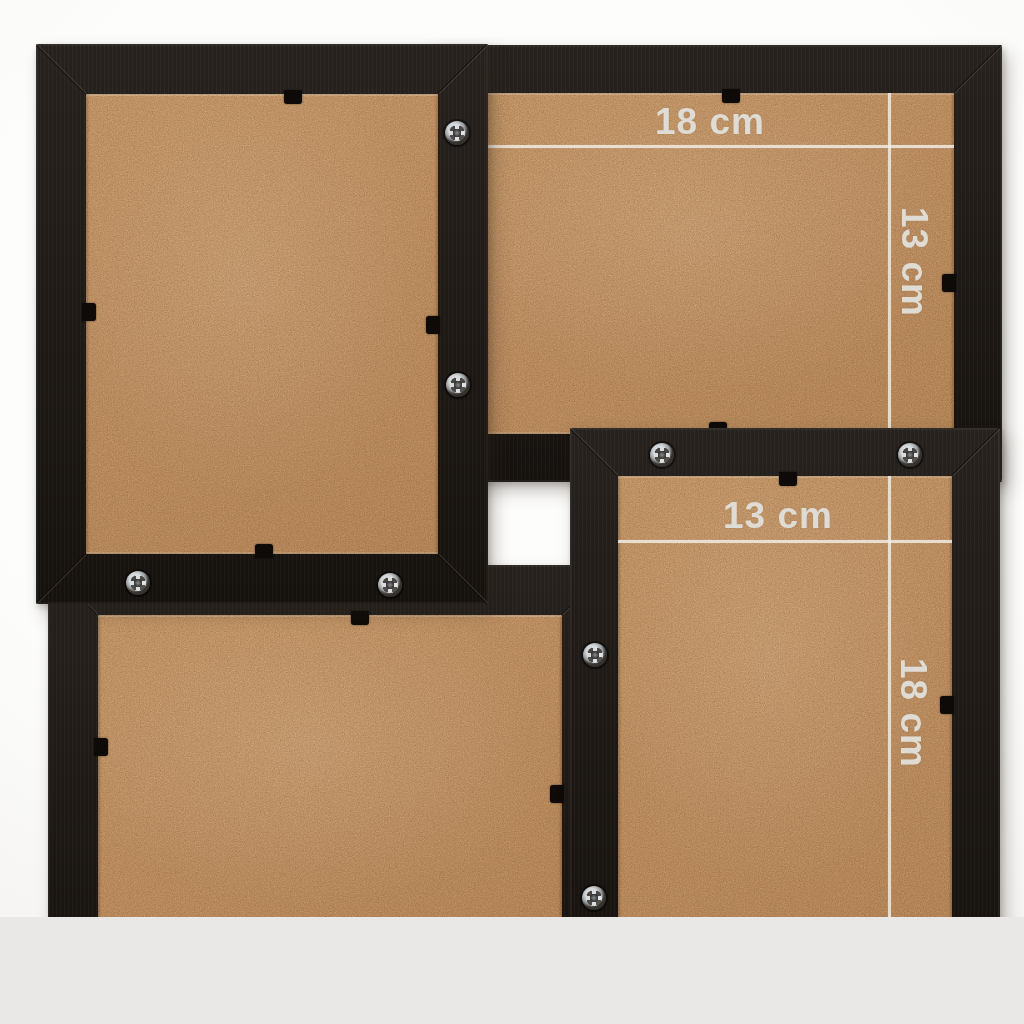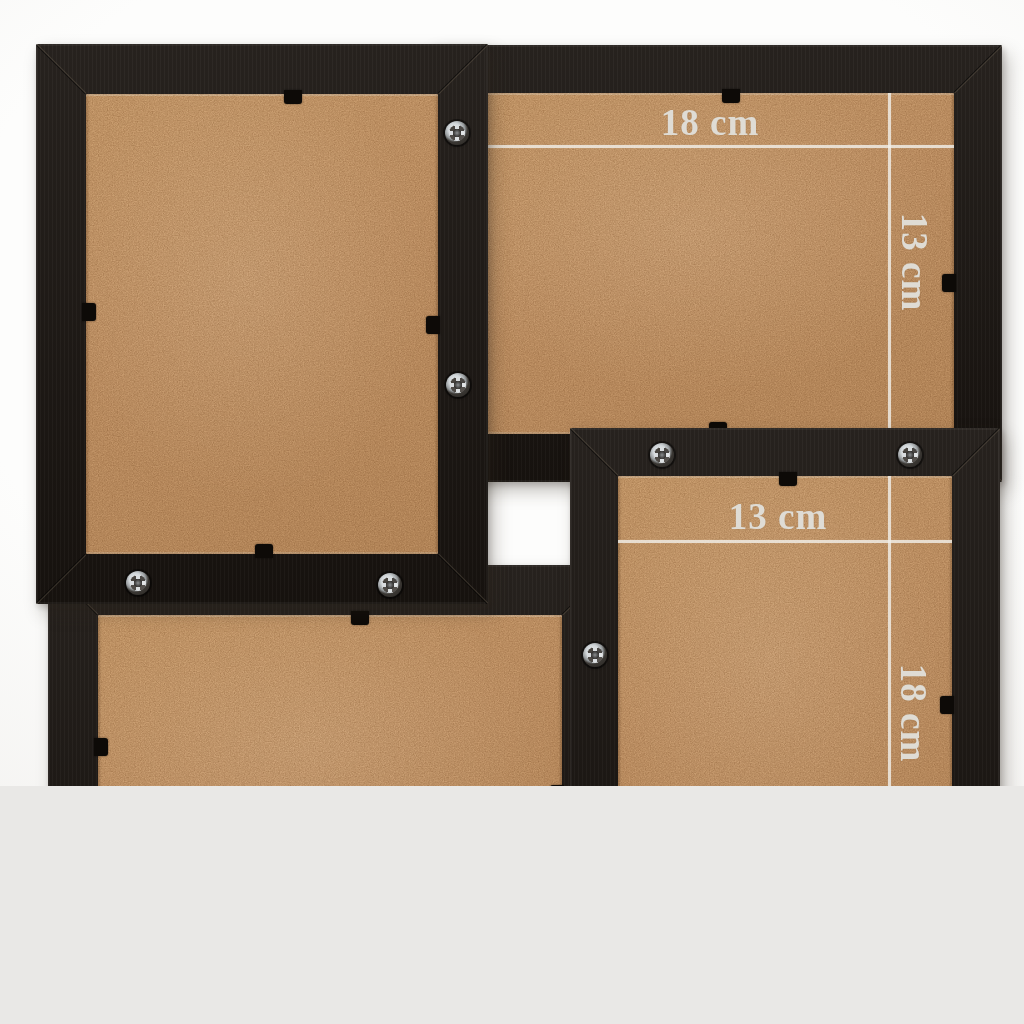--- a/index.html
+++ b/index.html
@@ -1,19 +1,19 @@
 <!DOCTYPE html>
 <html><head>
 <meta charset="utf-8">
 <style>
   html,body{margin:0;padding:0;background:#e9e8e6;}
   .stage{
-    position:relative;width:1024px;height:786px;overflow:hidden;
+    position:relative;width:1024px;height:917px;overflow:hidden;
     background:radial-gradient(130% 120% at 50% 38%, #fdfdfc 42%, #f3f2f0 72%, #e3e2df 100%);
-    font-family:Liberation Serif, serif;
+    font-family:Liberation Sans, sans-serif;
   }
   
   .frame{
     position:absolute;border-radius:2px;
     background:
       linear-gradient(180deg, rgba(255,255,255,.06), rgba(0,0,0,.12)),
       repeating-linear-gradient(90deg, rgba(255,255,255,.035) 0 1px, rgba(0,0,0,0) 1px 4px),
       #191410;
     box-shadow: inset 0 0 0 2px rgba(255,255,255,.045),
                 6px 9px 18px rgba(45,38,30,.28),

